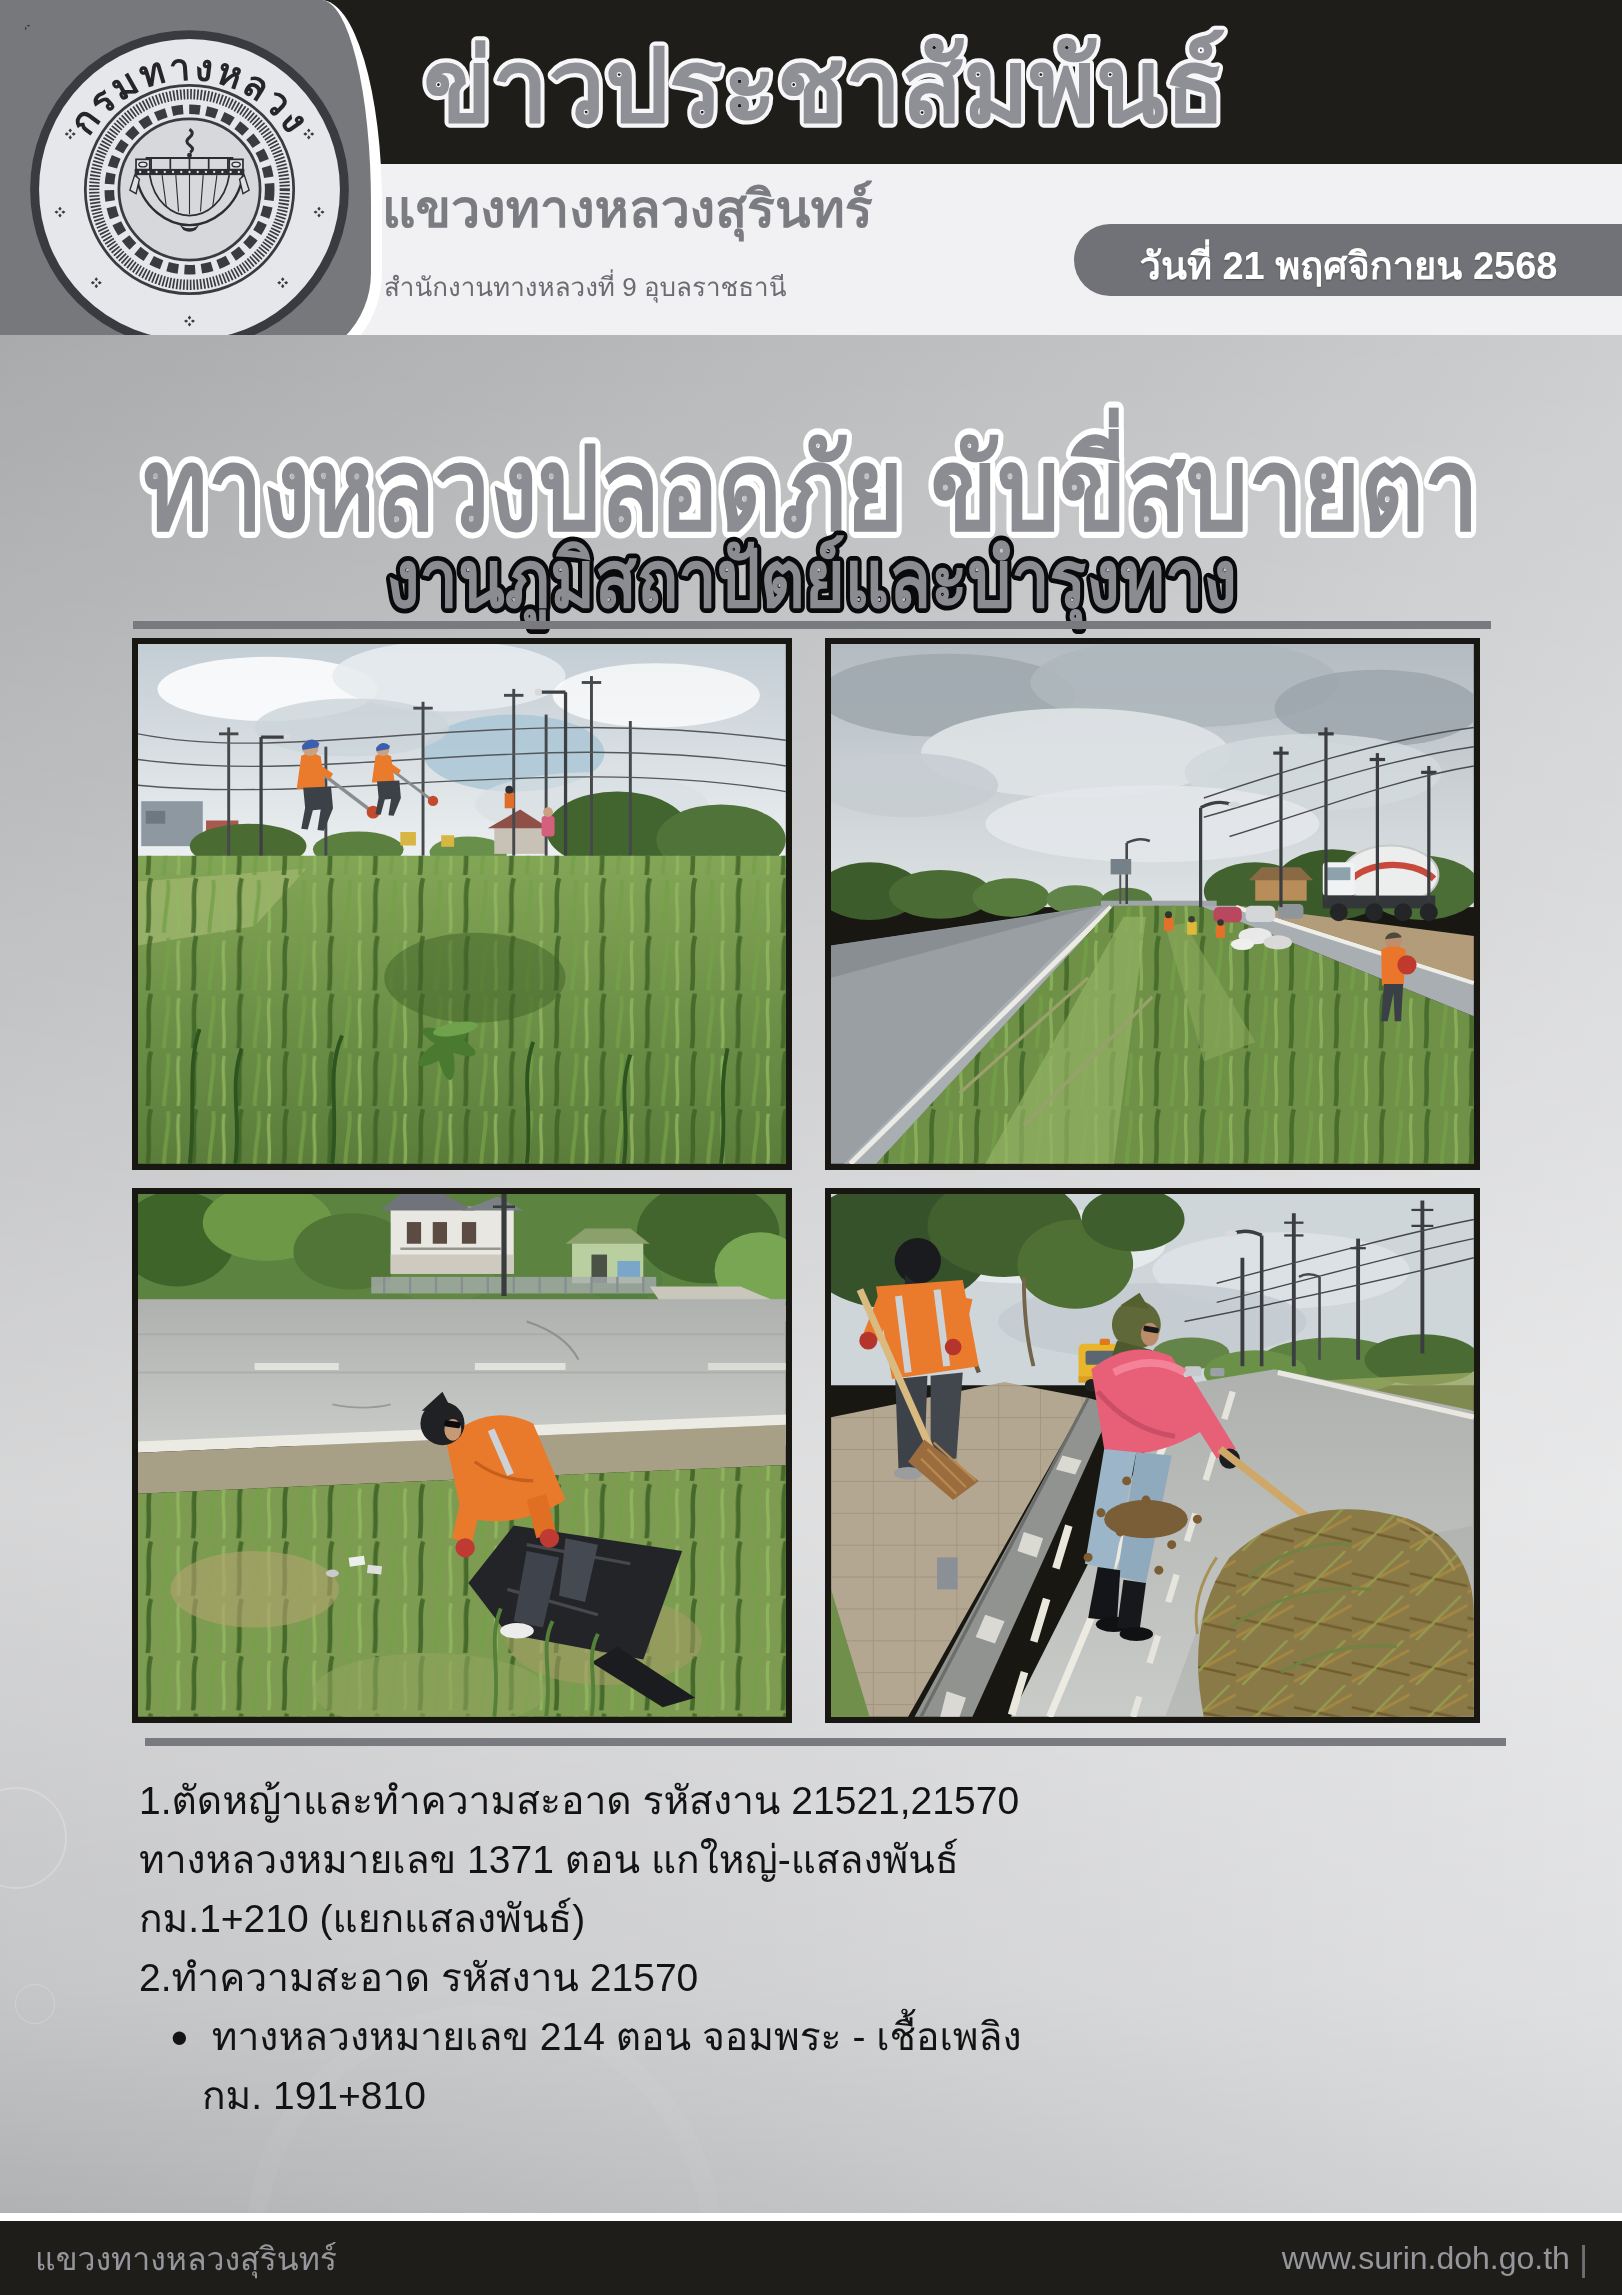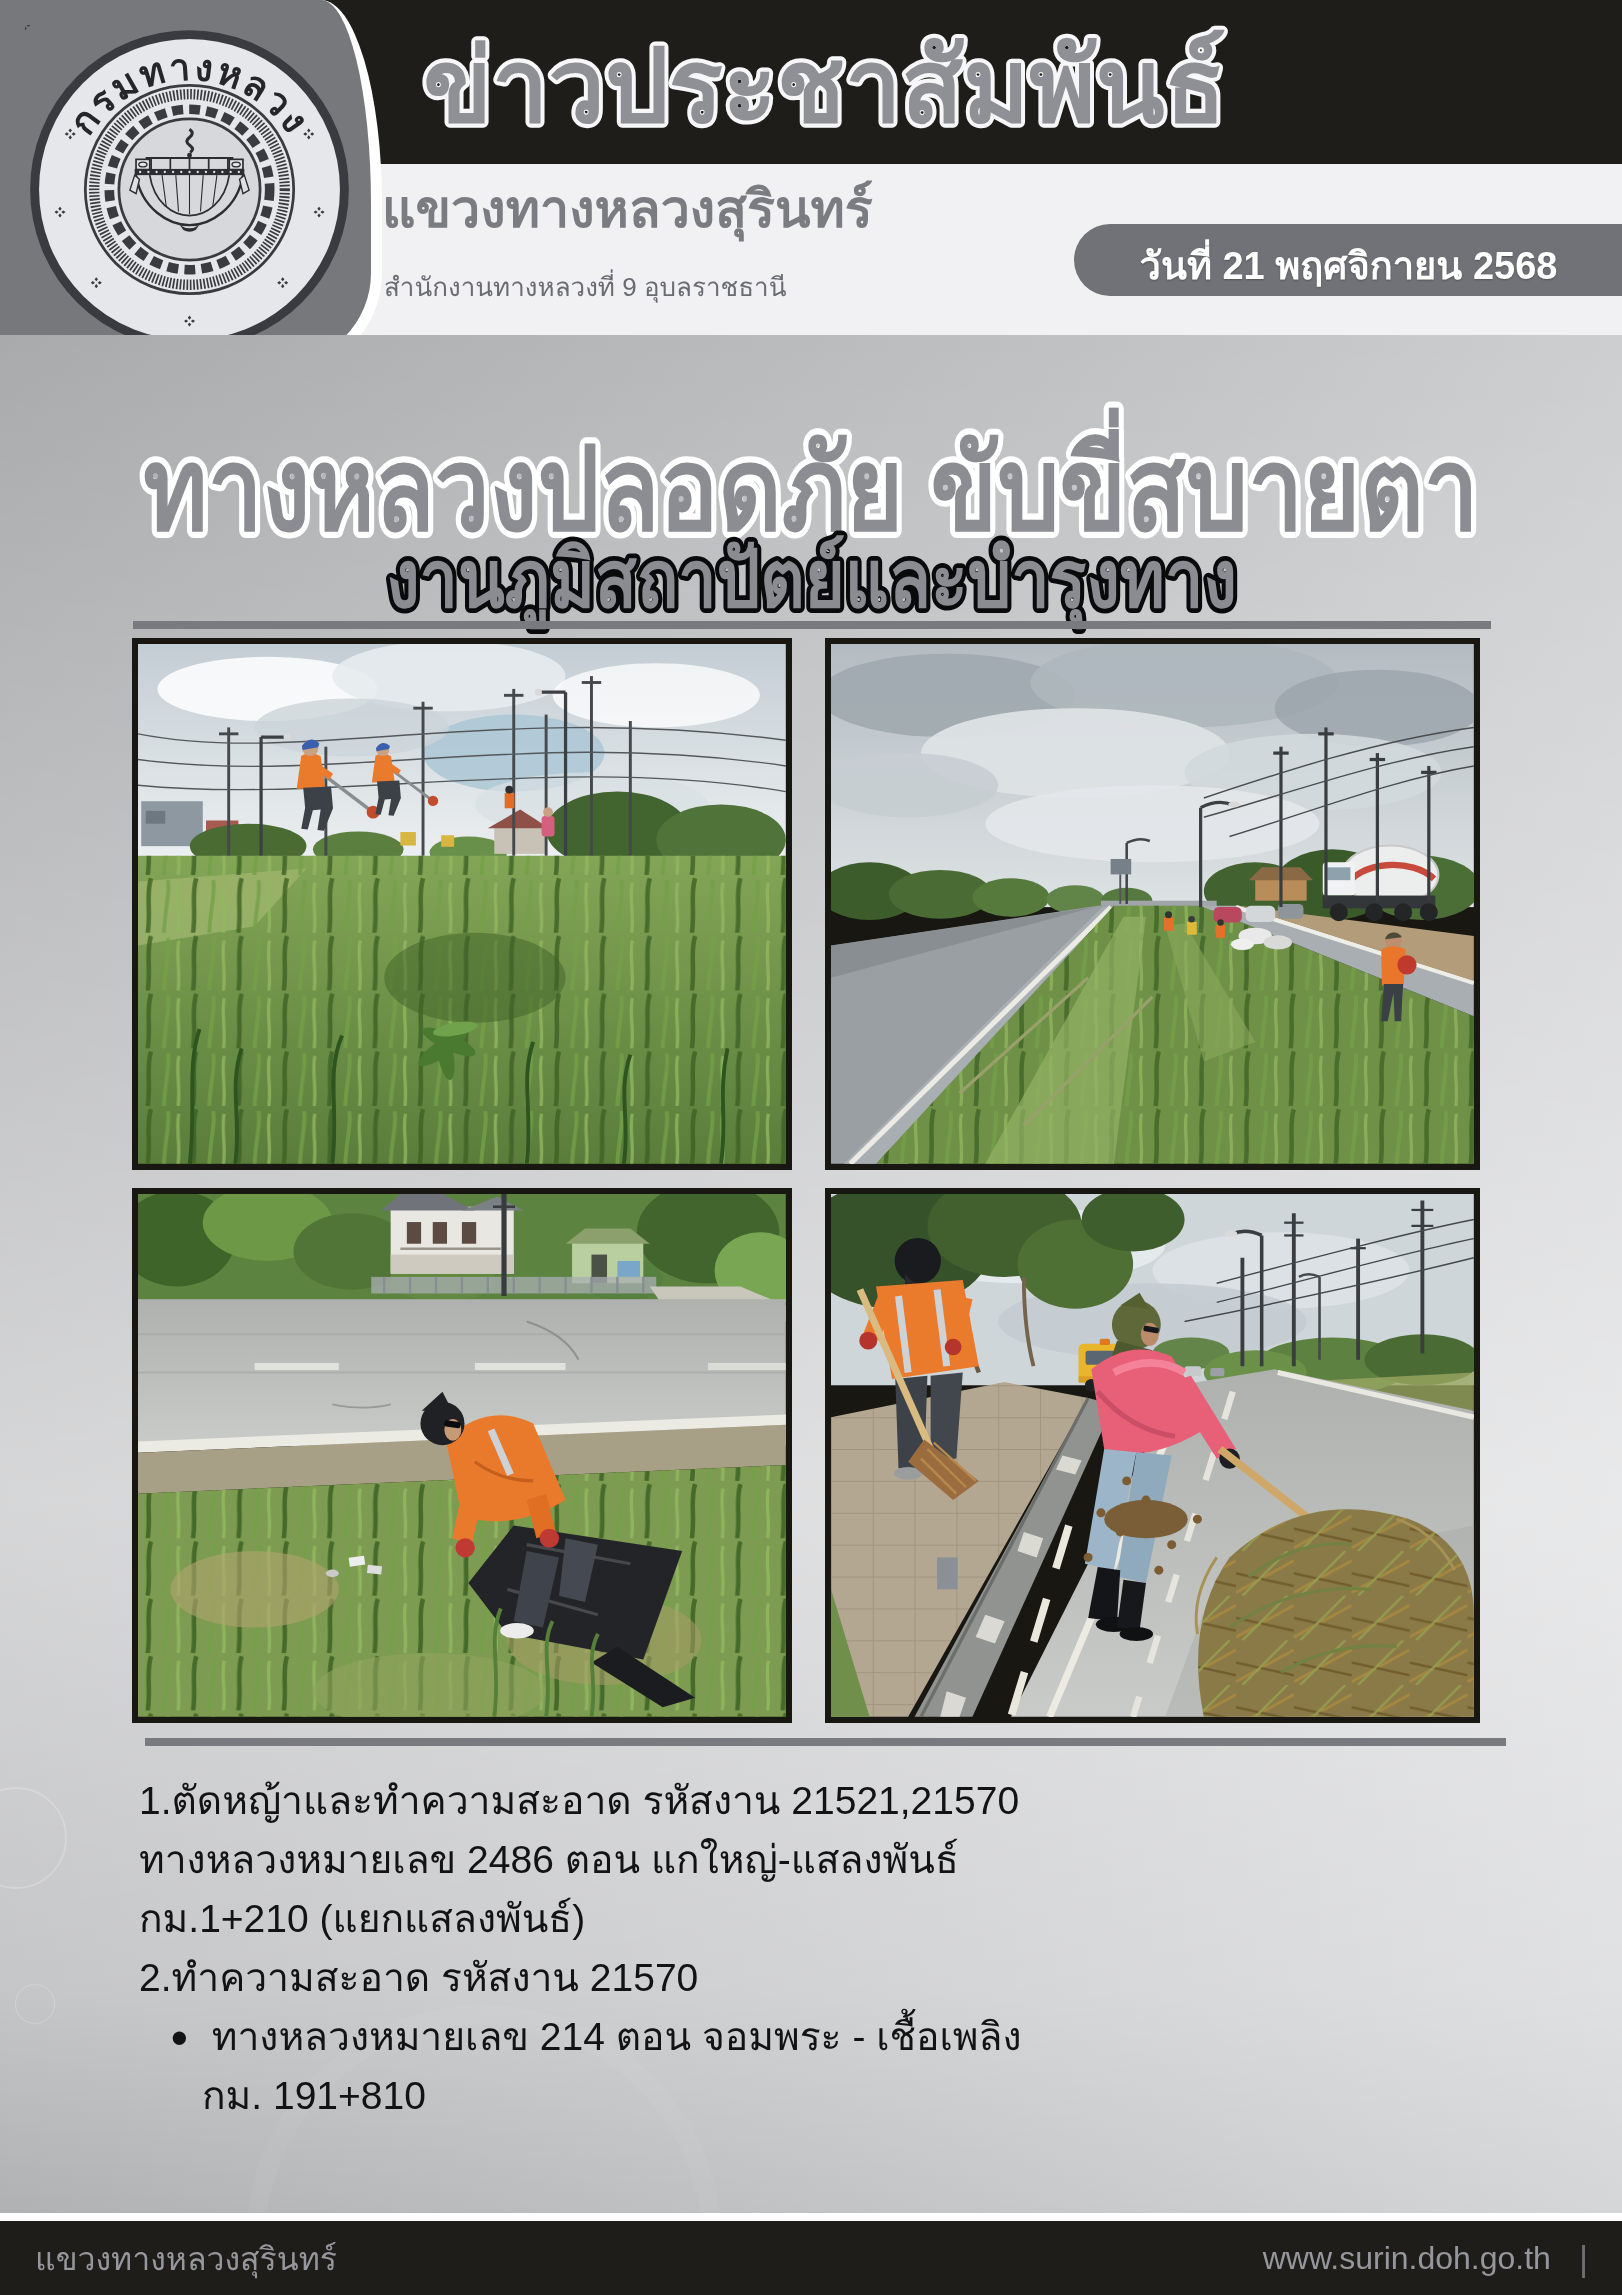--- a/index.html
+++ b/index.html
@@ -49,21 +49,21 @@
   .faint-ring{position:absolute;border:2px solid rgba(255,255,255,.22);border-radius:50%;}
   #ring-1{left:-35px;top:1452px;width:102px;height:102px;}
   #ring-2{left:15px;top:1649px;width:40px;height:40px;border-width:1.4px;}
   .bg-swirl{position:absolute;border:20.4px solid rgba(255,255,255,.05);border-radius:50%;}
   #swirl-1{left:245px;top:1670px;width:477px;height:477px;border-color:rgba(255,255,255,.045);}
 
   
   #footer{position:absolute;left:0;top:2221px;width:1623px;height:75px;background:#1e1d19;
     display:flex;align-items:center;justify-content:space-between;padding:0 35px;}
   #footer .f-text{color:#96979c;font-size:32px;white-space:nowrap;}
-  #footer-right{display:flex;align-items:center;gap:28px;}
+  #footer-right{display:flex;align-items:center;gap:9px;}
   #footer-divider{color:#6f7074;font-size:35px;}
 </style>
 </head>
 <body>
 
 <svg width="0" height="0" style="position:absolute" aria-hidden="true">
   <defs>
     <linearGradient id="gSkyBlue" x1="0" y1="0" x2="0" y2="1">
       <stop offset="0" stop-color="#c3cdd4"></stop>
         <stop offset="1" stop-color="#eef1f2"></stop>
@@ -570,21 +570,21 @@
           <path d="M60,57 q-4,6 -3,12"></path>
             <path d="M88,51 q6,2 9,8"></path>
         </g>
       </svg>
     </div>
 
     <div class="divider-bar" id="bar-bottom"></div>
 
     <div id="details">
       <div class="detail-line">1.ตัดหญ้าและทำความสะอาด รหัสงาน 21521,21570</div>
-      <div class="detail-line">ทางหลวงหมายเลข 2486 ตอน แกใหญ่-แสลงพันธ์</div>
+      <div class="detail-line">ทางหลวงหมายเลข 1371 ตอน แกใหญ่-แสลงพันธ์</div>
       <div class="detail-line">กม.1+210 (แยกแสลงพันธ์)</div>
       <div class="detail-line">2.ทำความสะอาด รหัสงาน 21570</div>
       <div class="bullet-row">
         <span class="bullet-glyph">●</span>
         <span class="detail-line">ทางหลวงหมายเลข 214 ตอน จอมพระ - เชื้อเพลิง</span>
       </div>
       <div class="detail-line cont-line">กม. 191+810</div>
     </div>
   </div>
 

